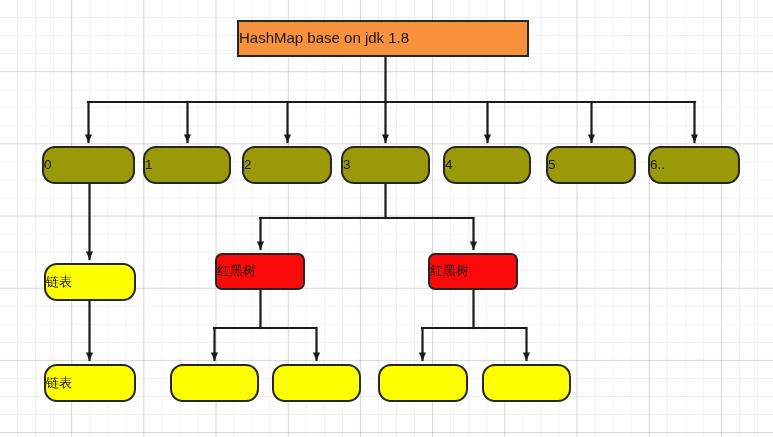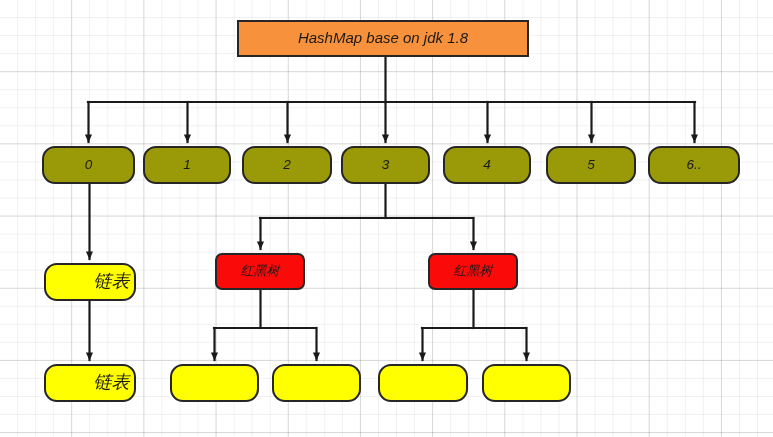--- a/index.html
+++ b/index.html
@@ -33,43 +33,40 @@
     left: 0;
     top: 0;
     width: 773px;
     height: 437px;
   }
   .node {
     position: absolute;
     box-sizing: border-box;
     display: flex;
     align-items: center;
-    justify-content: center;
     border: 2.5px solid #262626;
     color: #1a1a1a;
     text-align: center;
     line-height: 1.1;
     white-space: nowrap;
-    font-style: italic;
   }
   .node-root {
     background: #f8913c;
     border-radius: 0;
     font-size: 15px;
   }
   .node-bucket {
     background: #9a9a08;
     border-radius: 13px;
     font-size: 13.5px;
   }
   .node-list {
     background: #ffff00;
     border-radius: 13px;
-    font-size: 18px;
-    padding-left: 43px;
+    font-size: 13px;
   }
   .node-tree {
     background: #fb0a0a;
     border-radius: 7px;
     font-size: 13px;
   }
   .node-leaf {
     background: #ffff00;
     border-radius: 13px;
     font-size: 13px;

